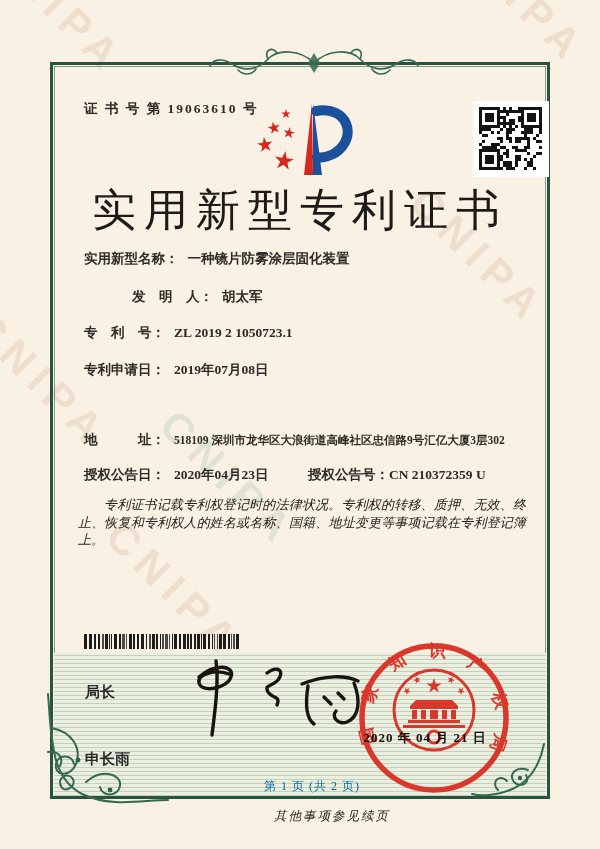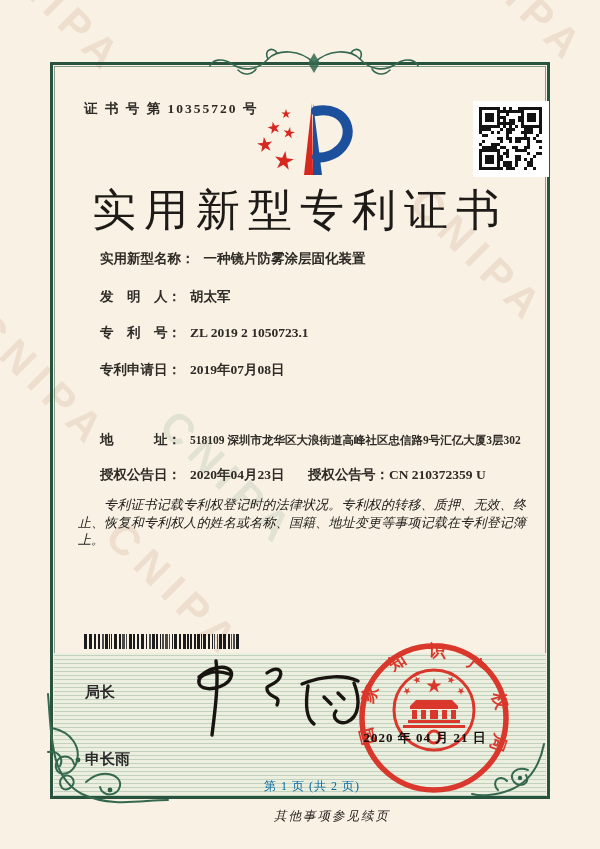--- a/index.html
+++ b/index.html
@@ -26,21 +26,21 @@
     background-image:repeating-linear-gradient(0deg,rgba(120,160,130,0.38) 0px,rgba(120,160,130,0.38) 1px,transparent 1px,transparent 4px);
   }
   .cert-no{position:absolute;left:84px;top:100px;font-size:13.5px;font-weight:bold;letter-spacing:2px;}
   .logo{position:absolute;left:243px;top:99px;width:122px;height:80px;}
   .qr-box{position:absolute;left:473px;top:101px;width:76px;height:76px;background:#ffffff;}
   .qr-box svg{position:absolute;left:6px;top:6px;}
   .title{
     position:absolute;left:0;top:181px;width:100%;text-align:center;
     font-size:44px;font-weight:normal;letter-spacing:8px;color:#1d1a17;
   }
-  .row{position:absolute;left:100px;font-size:13.5px;font-weight:bold;white-space:nowrap;}
+  .row{position:absolute;left:84px;font-size:13.5px;font-weight:bold;white-space:nowrap;}
   .row .lbl{display:inline-block;}
   .row .val{margin-left:9px;}
   .row .val.small{font-size:11.5px;}
   .grant-no{position:absolute;left:308px;font-size:13.5px;font-weight:bold;white-space:nowrap;}
   .paras{
     position:absolute;left:78px;top:496px;width:448px;
     font-size:13px;line-height:17.5px;text-align:justify;font-style:italic;color:#23201c;
   }
   .paras p{margin:0;text-indent:2em;}
   .barcode{position:absolute;left:84px;top:634px;width:158px;height:15px;}
@@ -78,21 +78,21 @@
       <path d="M106,19 C92,5 70,5 60,15 C50,26 36,28 24,20 C14,13 4,16 2,22"></path>
       <path d="M106,19 C120,5 142,5 152,15 C162,26 176,28 188,20 C198,13 208,16 210,22"></path>
       <path d="M60,15 c-5,-9 5,-13 9,-6"></path>
       <path d="M152,15 c5,-9 -5,-13 -9,-6"></path>
       <path d="M30,26 c6,6 14,5 18,-1"></path>
       <path d="M182,26 c-6,6 -14,5 -18,-1"></path>
     </g>
     <path d="M106,9 l6,10 -6,10 -6,-10 z" fill="#35684f" opacity="0.85"></path>
   </svg>
 
-  <div class="cert-no">证 书 号 第 10355720 号</div>
+  <div class="cert-no">证 书 号 第 19063610 号</div>
 
   <svg class="logo" viewBox="0 0 122 80">
     <defs>
       <path id="star" d="M0,-1 L0.224,-0.309 L0.951,-0.309 L0.363,0.118 L0.588,0.809 L0,0.382 L-0.588,0.809 L-0.363,0.118 L-0.951,-0.309 L-0.224,-0.309 Z"></path>
     </defs>
     <g fill="#d7281f">
       <use href="#star" transform="translate(43,15) scale(5)"></use>
       <use href="#star" transform="translate(31,29) scale(6.5) rotate(-12)"></use>
       <use href="#star" transform="translate(46,34) scale(6) rotate(10)"></use>
       <use href="#star" transform="translate(22,46) scale(8) rotate(-8)"></use>
@@ -333,21 +333,21 @@
         <rect x="45" y="60" width="3" height="3" fill="#131313"></rect>
         <rect x="54" y="60" width="3" height="3" fill="#131313"></rect>
       </svg>
   </div>
 
   <div class="title">实用新型专利证书</div>
 
   <div class="row" style="top:250px;">
     <span class="lbl">实用新型名称：</span><span class="val">一种镜片防雾涂层固化装置</span>
   </div>
-  <div class="row" style="top:288px;">
+  <div class="row" style="top:288px;margin-left:48px;">
     <span class="lbl">发　明　人：</span><span class="val">胡太军</span>
   </div>
   <div class="row" style="top:324px;">
     <span class="lbl">专　利　号：</span><span class="val">ZL 2019 2 1050723.1</span>
   </div>
   <div class="row" style="top:361px;">
     <span class="lbl">专利申请日：</span><span class="val">2019年07月08日</span>
   </div>
   <div class="row" style="top:431px;">
     <span class="lbl">地　　　址：</span><span class="val small">518109 深圳市龙华区大浪街道高峰社区忠信路9号汇亿大厦3层302</span>

